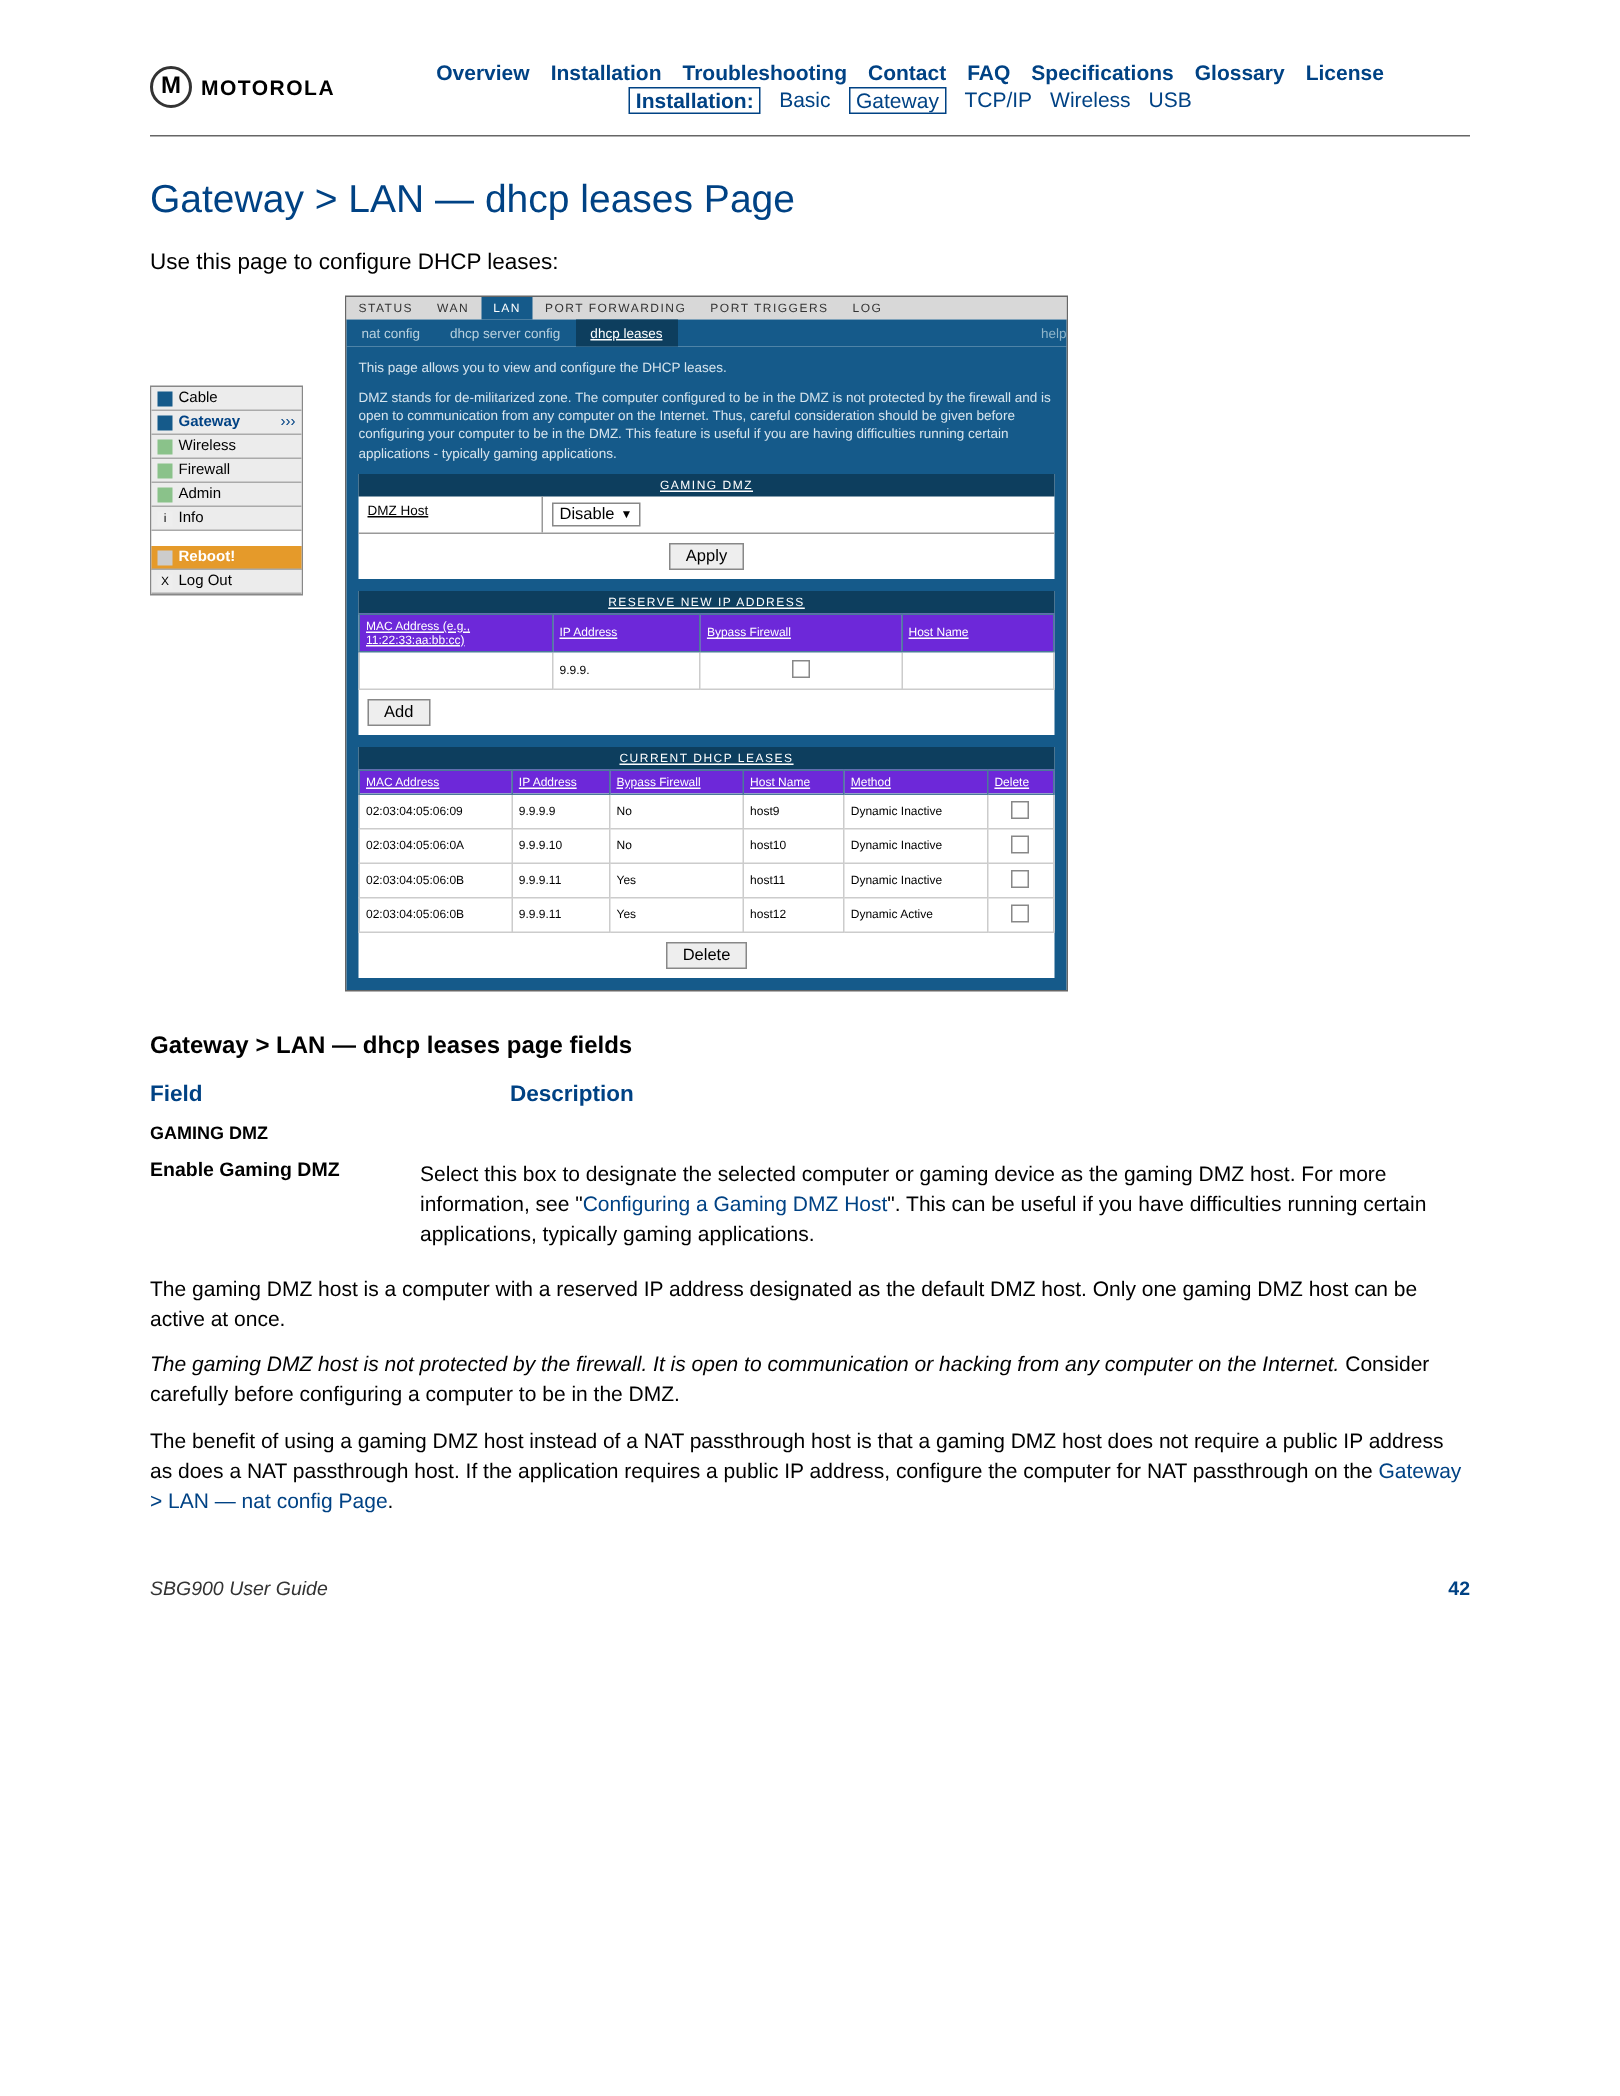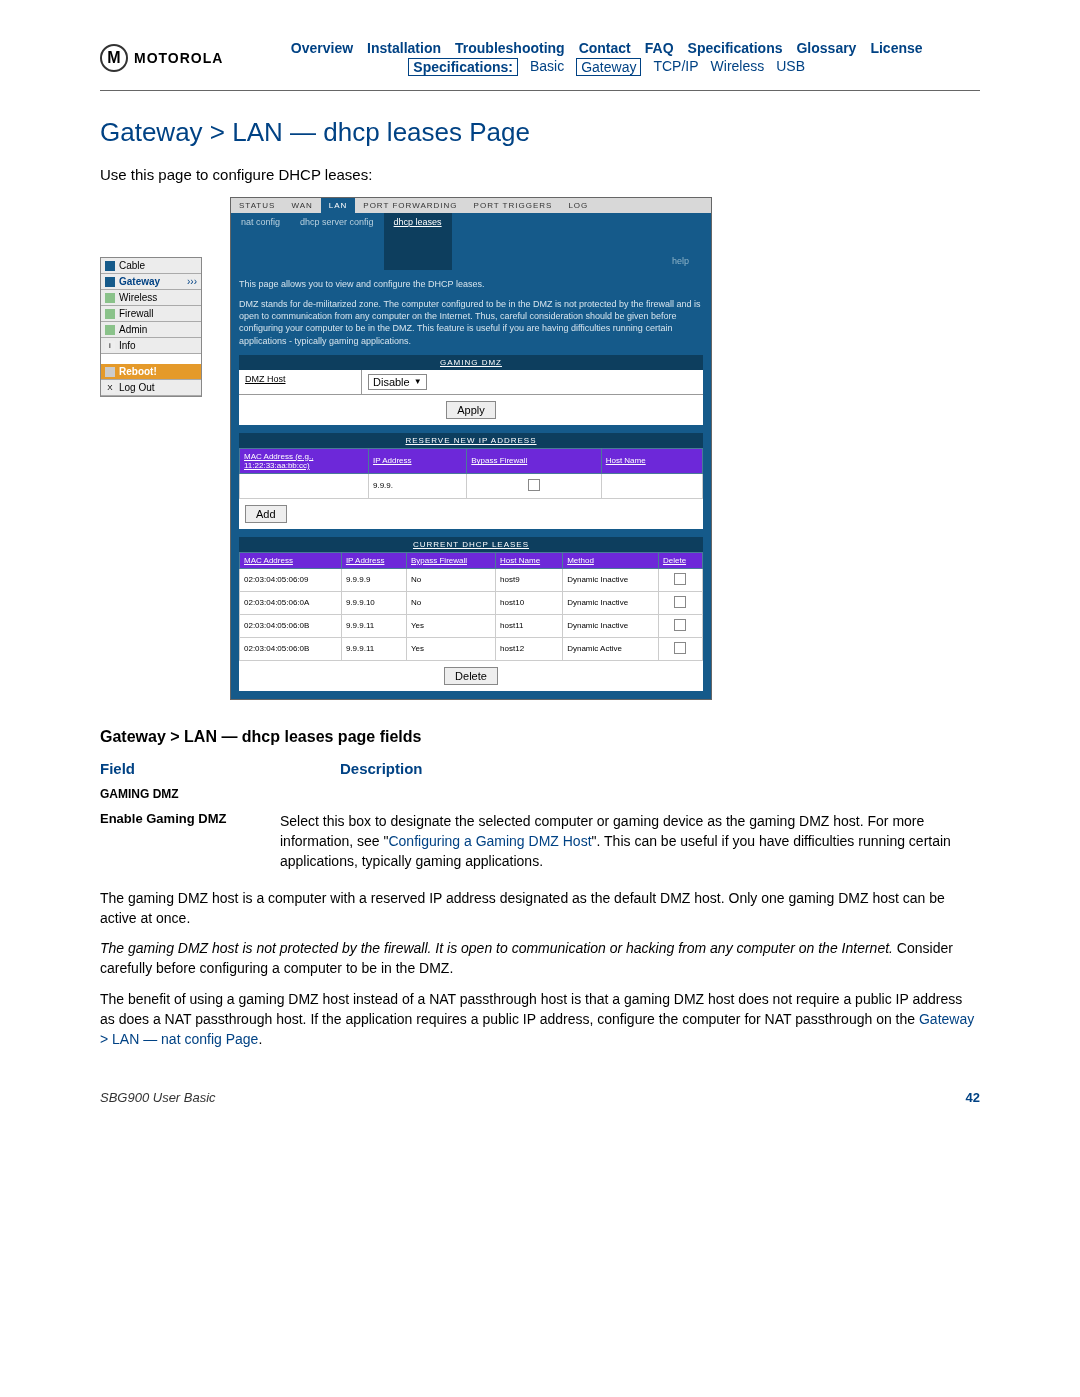--- a/index.html
+++ b/index.html
@@ -23,21 +23,21 @@
   .sidenav .sel{color:#004284;font-weight:bold;}
   .sidenav .gap{height:6px;background:#fff;border:none;}
   .sidenav .reboot{background:#e59a2a;color:#fff;font-weight:bold;}
   .shot{border:1px solid #666;width:480px;font-size:10px;}
   .tabs{display:flex;background:#d8d8d8;}
   .tabs div{padding:3px 8px;font-size:8px;letter-spacing:1px;color:#333;}
   .tabs .active{background:#155a8a;color:#fff;}
   .subtabs{display:flex;background:#155a8a;color:#b8d0de;font-size:9px;}
   .subtabs div{padding:4px 10px;}
   .subtabs .active{background:#0d3e5e;color:#fff;text-decoration:underline;}
-  .subtabs .help{margin-left:auto;padding-right:22px;color:#8eb4c9;margin-top:39px;}
+  .subtabs .help{margin-left:auto;padding-right:0;color:#8eb4c9;}
   .shot-body{background:#155a8a;padding:8px;color:#d6e4ed;}
   .shot-text{font-size:9px;line-height:1.35;margin-bottom:8px;}
   .panel{background:#fff;color:#000;padding:0;}
   .sect-head{background:#0d3e5e;color:#fff;text-align:center;font-size:8px;padding:3px;text-decoration:underline;letter-spacing:1px;}
   .row{display:flex;border-bottom:1px solid #999;font-size:9px;}
   .cell{padding:4px 6px;border-right:1px solid #999;}
   .btn{display:inline-block;background:#eee;border:1px solid #888;padding:2px 10px;font-size:11px;margin:6px;}
   .tbl{width:100%;border-collapse:collapse;font-size:8px;}
   .tbl th{background:#6d28d9;color:#fff;padding:3px 4px;font-weight:normal;text-align:left;border:1px solid #4a7a99;text-decoration:underline;}
   .tbl td{padding:4px;border:1px solid #ccc;background:#fff;}
@@ -70,21 +70,21 @@
           <span>Overview</span>
           <span>Installation</span>
           <span>Troubleshooting</span>
           <span>Contact</span>
           <span>FAQ</span>
           <span>Specifications</span>
           <span>Glossary</span>
           <span>License</span>
         </div>
       <div class="sub-links" id="sublinks">
-          <span class="boxed bold">Specifications:</span>
+          <span class="boxed bold">Installation:</span>
           <span>Basic</span>
           <span class="boxed">Gateway</span>
           <span>TCP/IP</span>
           <span>Wireless</span>
           <span>USB</span>
         </div>
     </div>
   </div>
   <hr class="rule">
 
@@ -264,16 +264,16 @@
 
   <div class="field-row">
     <div class="c2">
       <div>The gaming DMZ host is a computer with a reserved IP address designated as the default DMZ host. Only one gaming DMZ host can be active at once.</div>
       <div style="margin-top:10px"><span class="italic">The gaming DMZ host is not protected by the firewall. It is open to communication or hacking from any computer on the Internet.</span><span> Consider carefully before configuring a computer to be in the DMZ.</span></div>
       <div style="margin-top:10px"><span>The benefit of using a gaming DMZ host instead of a NAT passthrough host is that a gaming DMZ host does not require a public IP address as does a NAT passthrough host. If the application requires a public IP address, configure the computer for NAT passthrough on the </span><span class="blue-link">Gateway &gt; LAN — nat config Page</span><span>.</span></div>
     </div>
   </div>
 
   <div class="footer">
-    <span>SBG900 User Basic</span>
+    <span>SBG900 User Guide</span>
     <span class="pn">42</span>
   </div>
 </div>
 
 </body></html>

